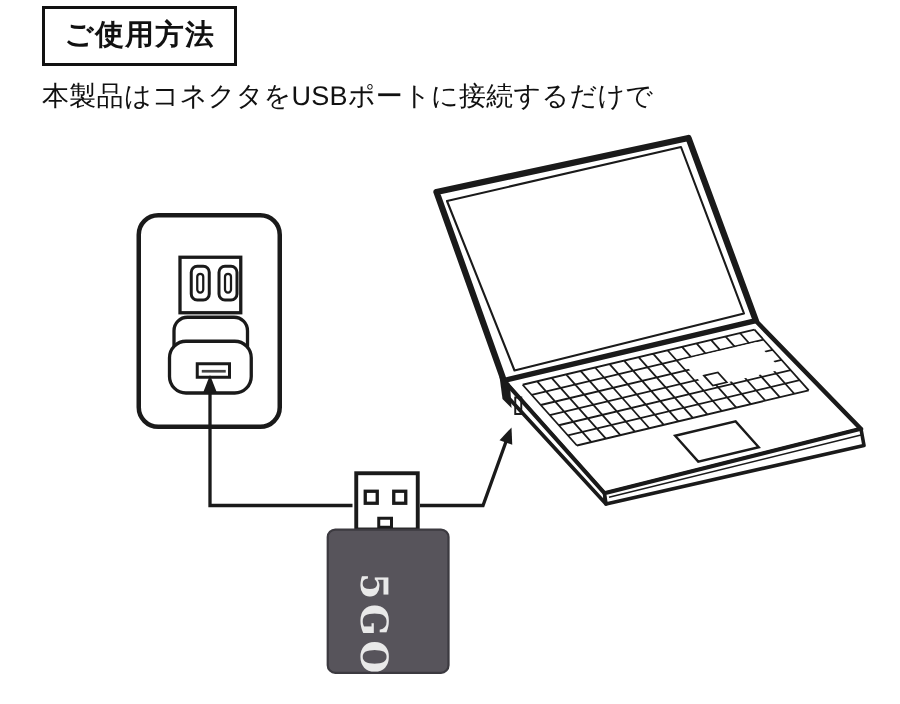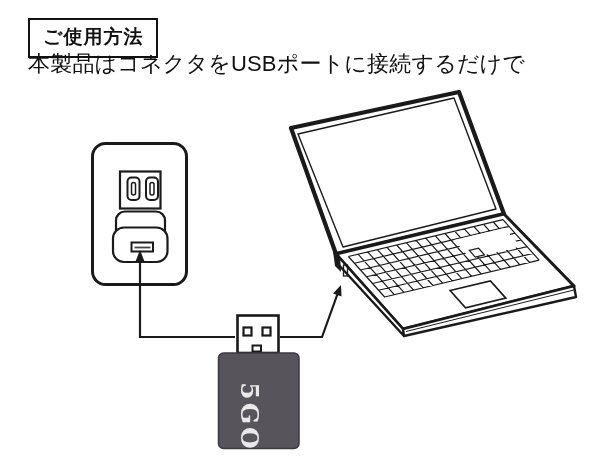--- a/index.html
+++ b/index.html
@@ -8,38 +8,38 @@
     background: #ffffff;
     font-family: "Liberation Sans", "DejaVu Sans", sans-serif;
     color: #111111;
     overflow: hidden;
     position: relative;
   }
   .sheet { position: absolute; inset: 0; width: 600px; height: 469px; }
 
   .title-box {
     position: absolute;
-    left: 28px; top: 18px;
+    left: 28px; top: 4px;
     border: 2.5px solid #111;
     padding: 4px 13px 6px 13px;
     background: #fff;
     box-sizing: border-box;
   }
   .title-box span {
     font-size: 19px;
     font-weight: 600;
     letter-spacing: 1px;
     color: #111;
   }
 
   .desc {
     position: absolute;
     left: 28px; top: 50px;
     margin: 0;
-    font-size: 22px;
+    font-size: 18px;
     line-height: 28px;
     letter-spacing: 0.2px;
     color: #111;
   }
   .desc .ln { display: block; }
 
   svg.diagram { position: absolute; left: 0; top: 0; }
 
   .stroke { stroke: #1a1a1a; fill: none; }
   .fillw  { fill: #ffffff; }

